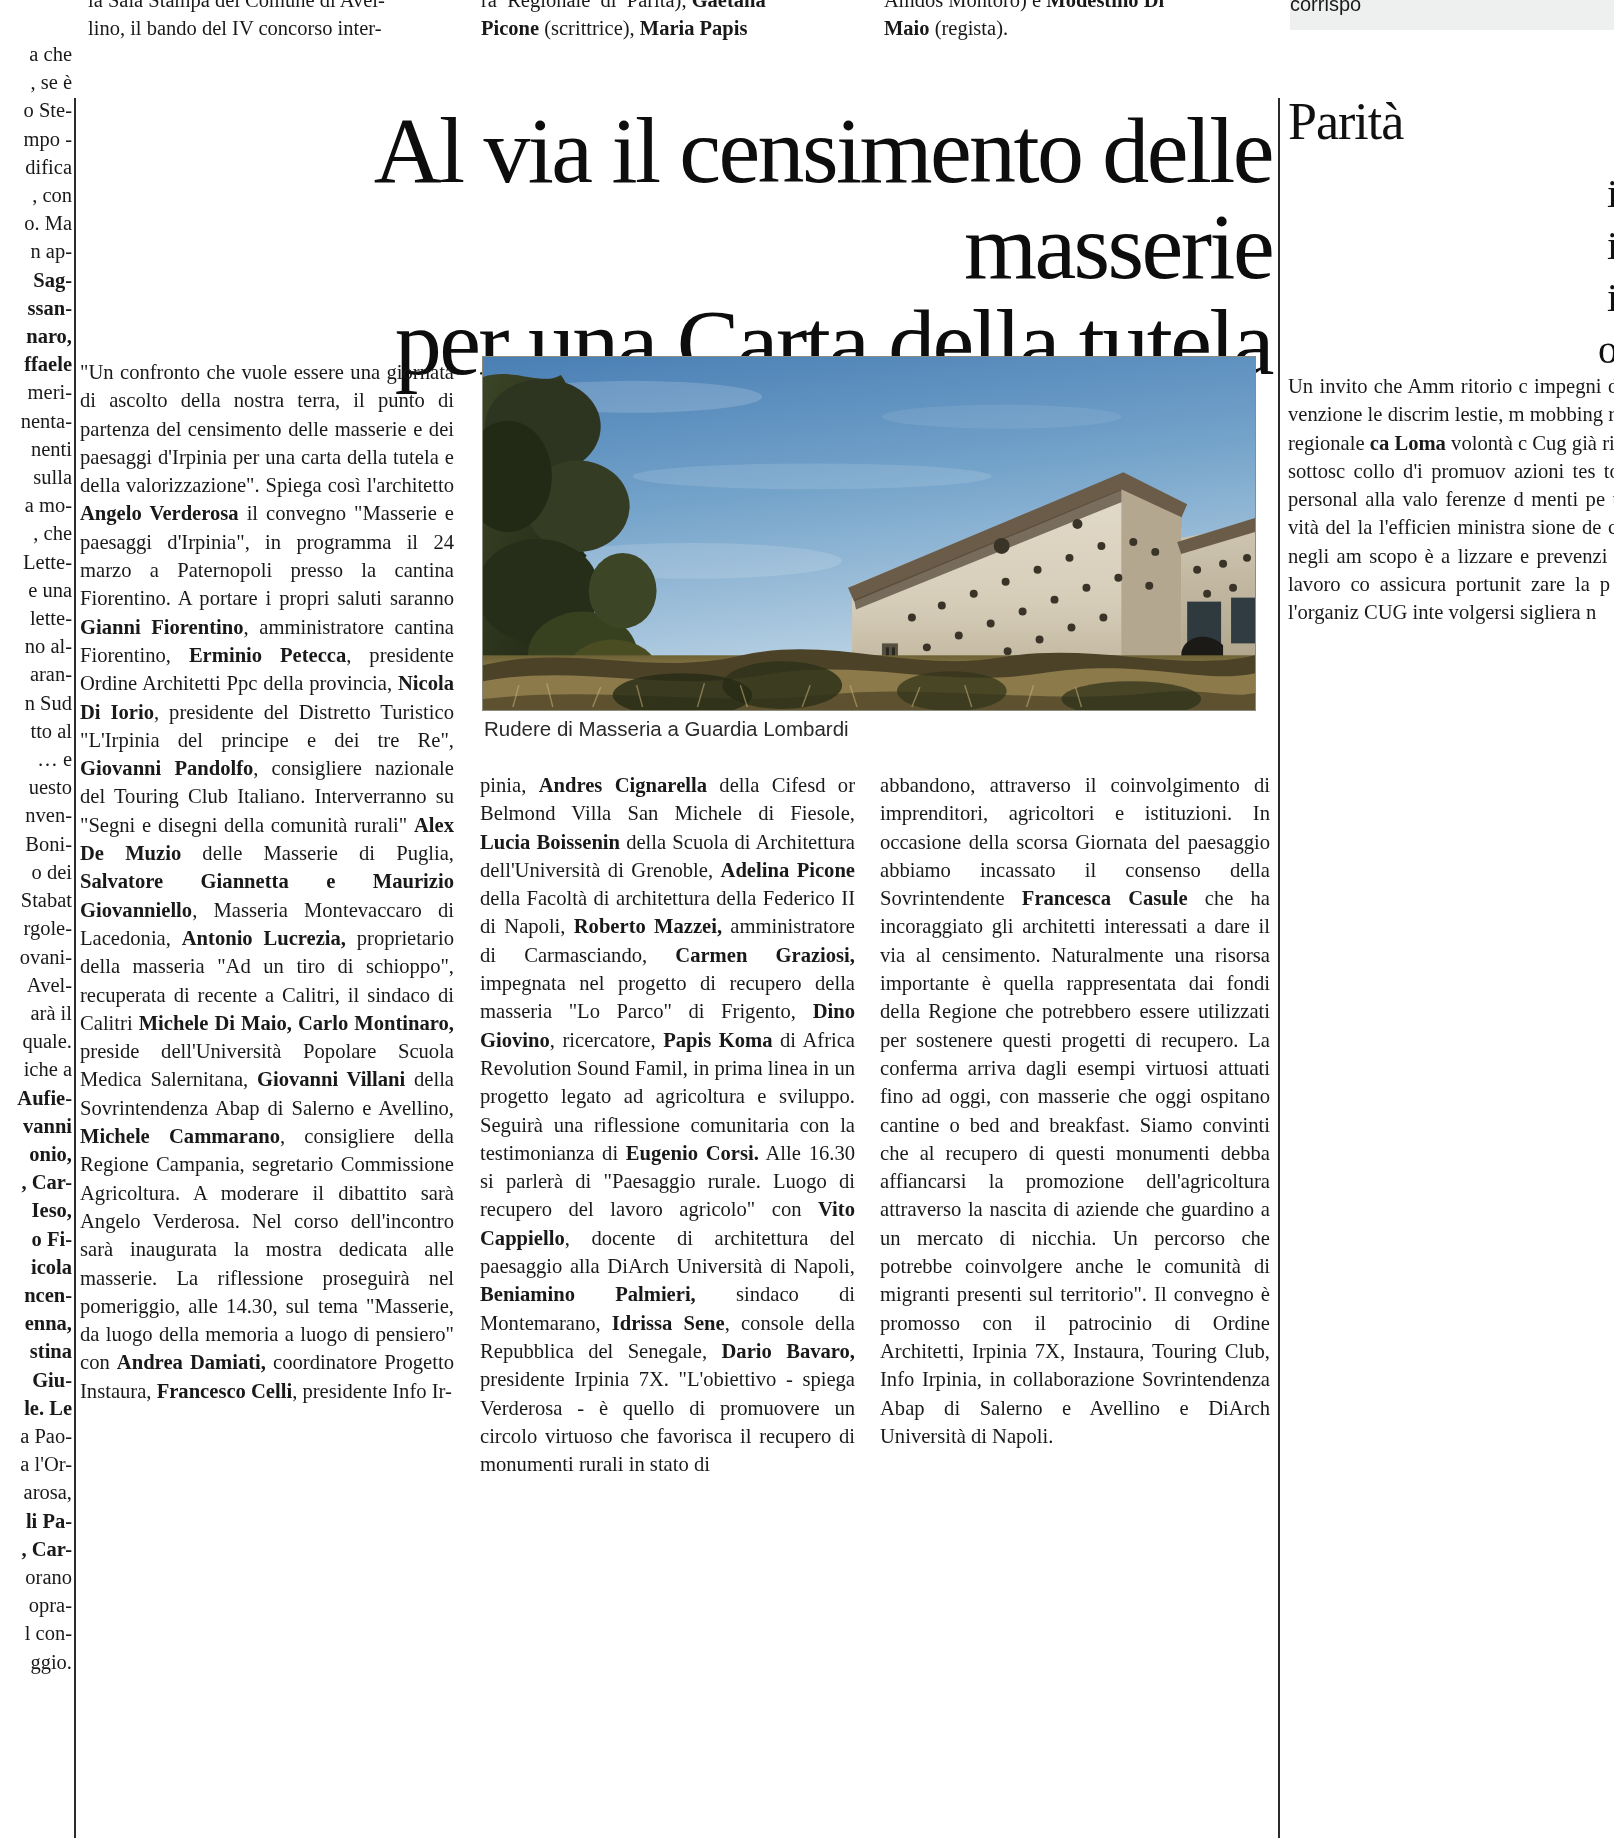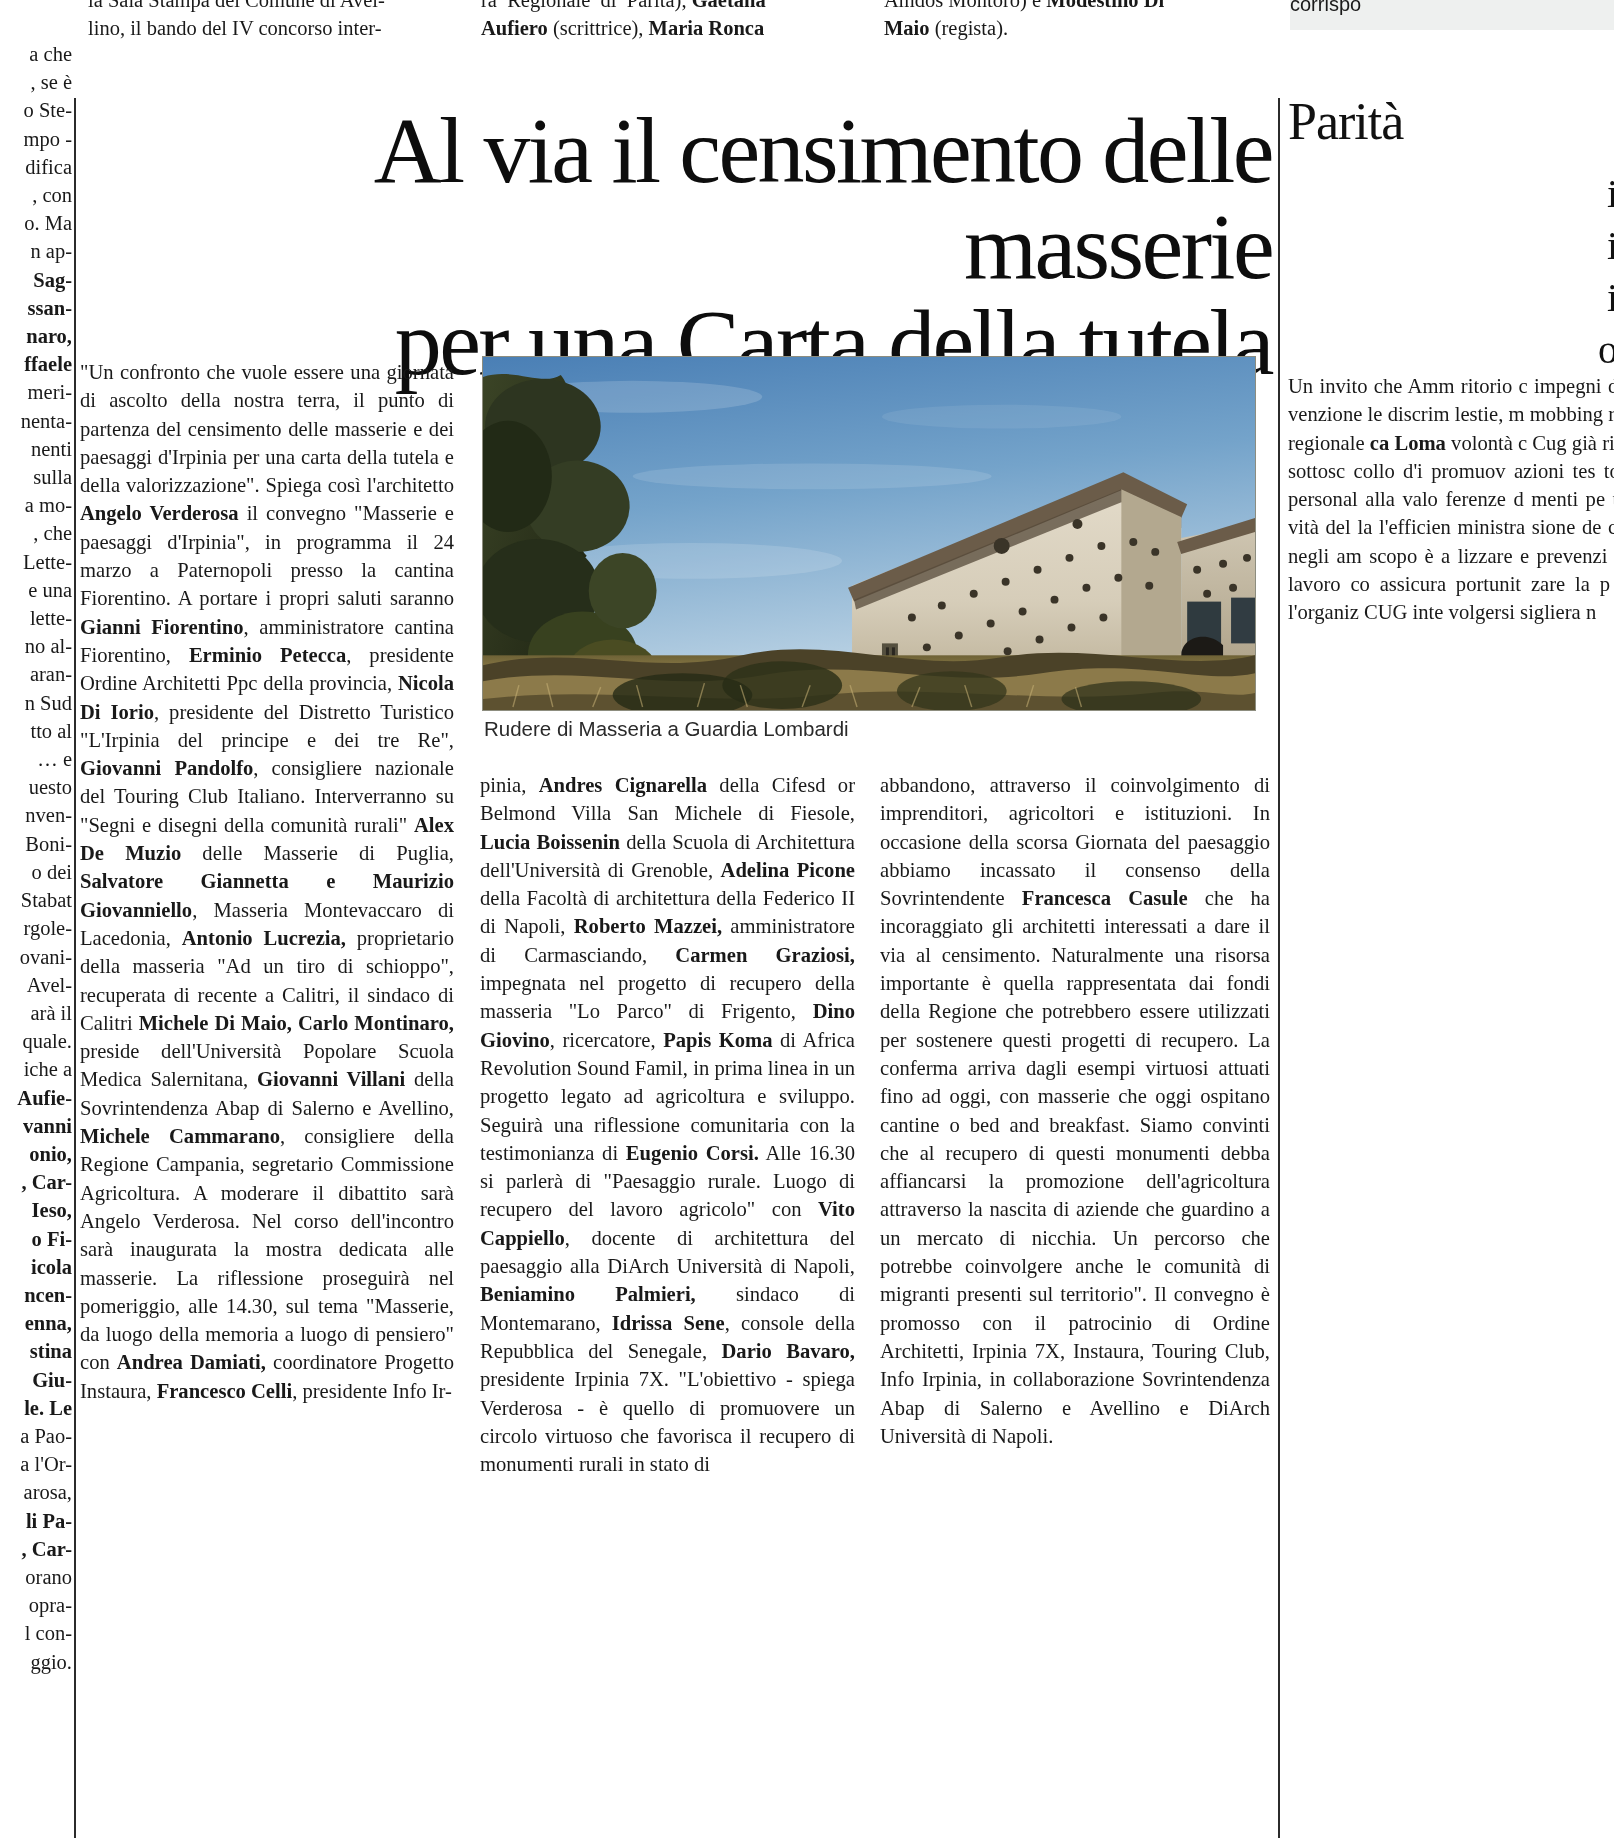--- a/index.html
+++ b/index.html
@@ -119,21 +119,21 @@
     <div class="topcol col-text" id="top-col-a">
       <br>
       <br>
       
     </div>
     <div class="topcol col-text" id="top-col-b">
       la Sala Stampa del Comune di Avel-<br>lino, il bando del IV concorso inter-
     </div>
     <div class="topcol col-text" id="top-col-c">
       ra&nbsp; Regionale&nbsp; di&nbsp; Parità), <b>Gaetana</b><br>
-      <b>Aufiero</b> (scrittrice), <b>Maria Ronca</b>
+      <b>Picone</b> (scrittrice), <b>Maria Papis</b>
     </div>
     <div class="topcol col-text" id="top-col-d">
       Amdos Montoro) e <b>Modestino Di</b><br>
       <b>Maio</b> (regista).
     </div>
     <div class="topcol" id="top-col-e" style="font-family:'Liberation Sans','DejaVu Sans',sans-serif;font-size:20px;">
       <span>corrispo</span>
     </div>
   </div>
 

